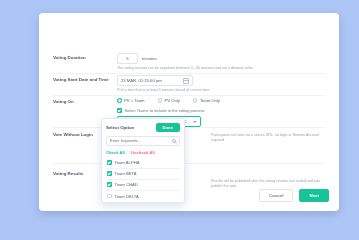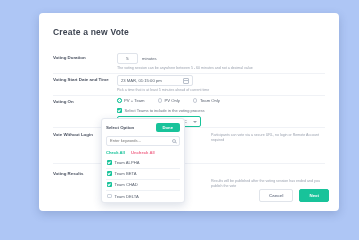--- a/index.html
+++ b/index.html
@@ -130,21 +130,20 @@
   .divider { position: absolute; left: 14px; width: 272px; height: .7px; background: #f0f2f6; }
 </style>
 </head>
 <body>
 
 <div class="backdrop-top"></div>
 <div class="backdrop-bottom"></div>
 
 <div class="modal">
 
-  <div class="modal-title">Create a new Vote</div>
 
   <div class="row" style="top:42px;">
     <div class="label">Voting Duration</div>
     <div class="field small" style="left:64px; top:-2px;">
       <span class="val" style="flex:none;">5</span>
     </div>
     <div class="unit" style="left:89px; top:1px;">minutes</div>
     <div class="hint" style="position:absolute; left:64px; top:11px; width:205px;">The voting session can be anywhere between 5 - 60 minutes and not a decimal value</div>
   </div>
 

